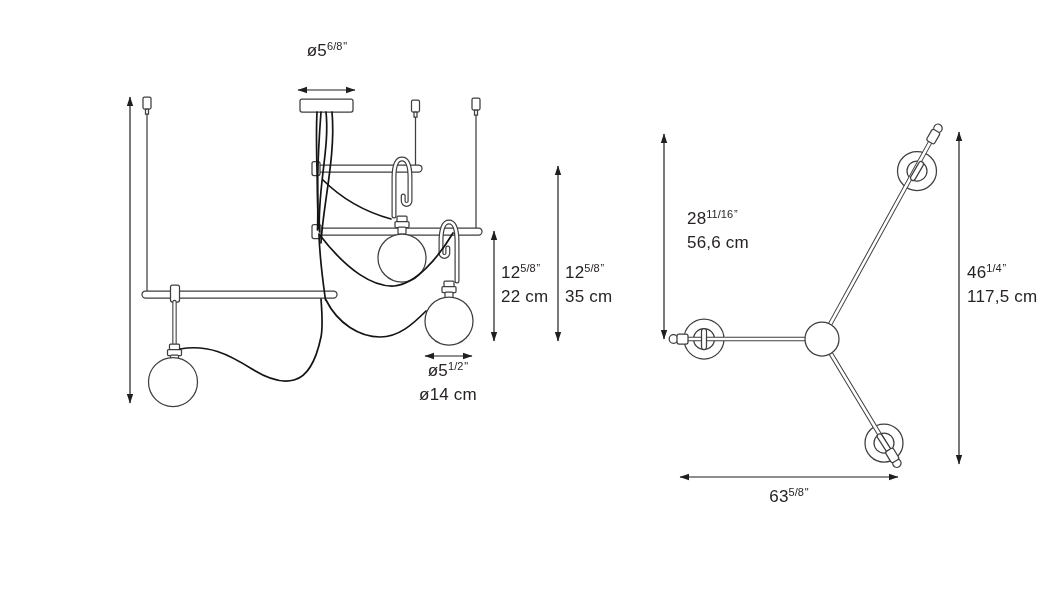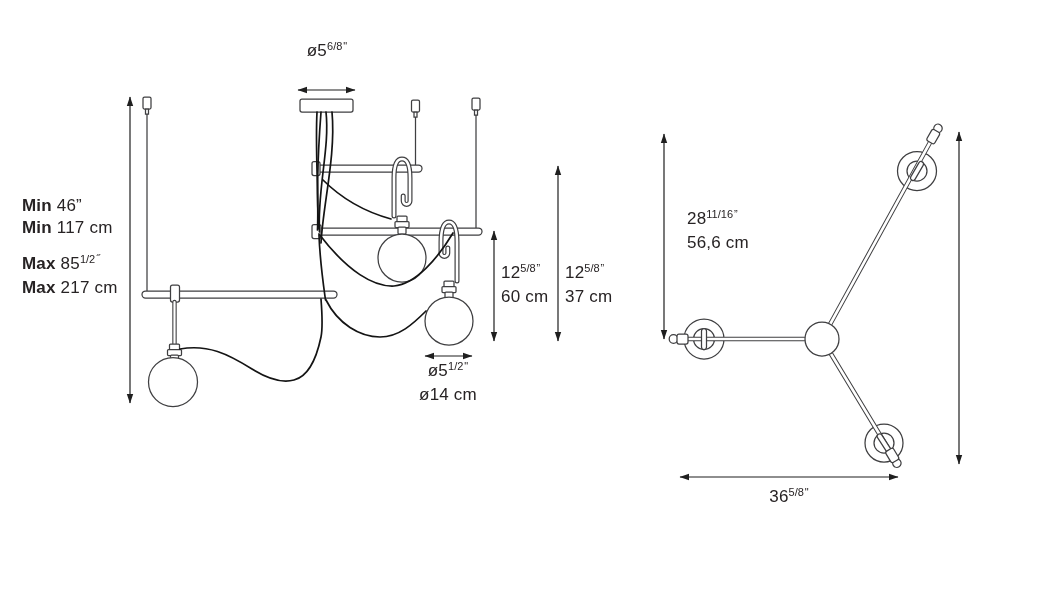--- a/index.html
+++ b/index.html
@@ -165,45 +165,43 @@
           <rect class="wf" x="-6" y="-4.5" width="13" height="9" rx="2"></rect>
         </g>
       </g>
     </g>
   </svg>
 
   <div class="lbl center" style="left:257px;top:40px;width:140px;">
     <div><span>ø5</span><sup><span>6/8</span><span class="u">"</span></sup></div>
   </div>
 
-  <div class="lbl" style="left:22px;top:195px;">
-    <div><span class="b">Min</span> <span>46”</span></div>
-    <div><span class="b">Min</span> <span>117 cm</span></div>
-    <div class="gap"><span class="b">Max</span> <span>85</span><sup><span>1/2</span><span class="u">˝</span></sup></div>
-    <div><span class="b">Max</span> <span>217 cm</span></div>
-  </div>
 
   <div class="lbl" style="left:501px;top:262px;">
     <div><span>12</span><sup><span>5/8</span><span class="u">”</span></sup></div>
-    <div>60 cm</div>
+    <div>22 cm</div>
   </div>
 
   <div class="lbl" style="left:565px;top:262px;">
     <div><span>12</span><sup><span>5/8</span><span class="u">”</span></sup></div>
-    <div>37 cm</div>
+    <div>35 cm</div>
   </div>
 
   <div class="lbl center" style="left:408px;top:360px;width:80px;">
     <div><span>ø5</span><sup><span>1/2</span><span class="u">"</span></sup></div>
     <div>ø14 cm</div>
   </div>
 
   <div class="lbl" style="left:687px;top:208px;">
     <div><span>28</span><sup><span>11/16</span><span class="u">”</span></sup></div>
     <div>56,6 cm</div>
   </div>
 
+  <div class="lbl" style="left:967px;top:262px;">
+    <div><span>46</span><sup><span>1/4</span><span class="u">”</span></sup></div>
+    <div>117,5 cm</div>
+  </div>
 
   <div class="lbl center" style="left:724px;top:486px;width:130px;">
-    <div><span>36</span><sup><span>5/8</span><span class="u">"</span></sup></div>
+    <div><span>63</span><sup><span>5/8</span><span class="u">"</span></sup></div>
   </div>
 
 </div>
 
 </body></html>

